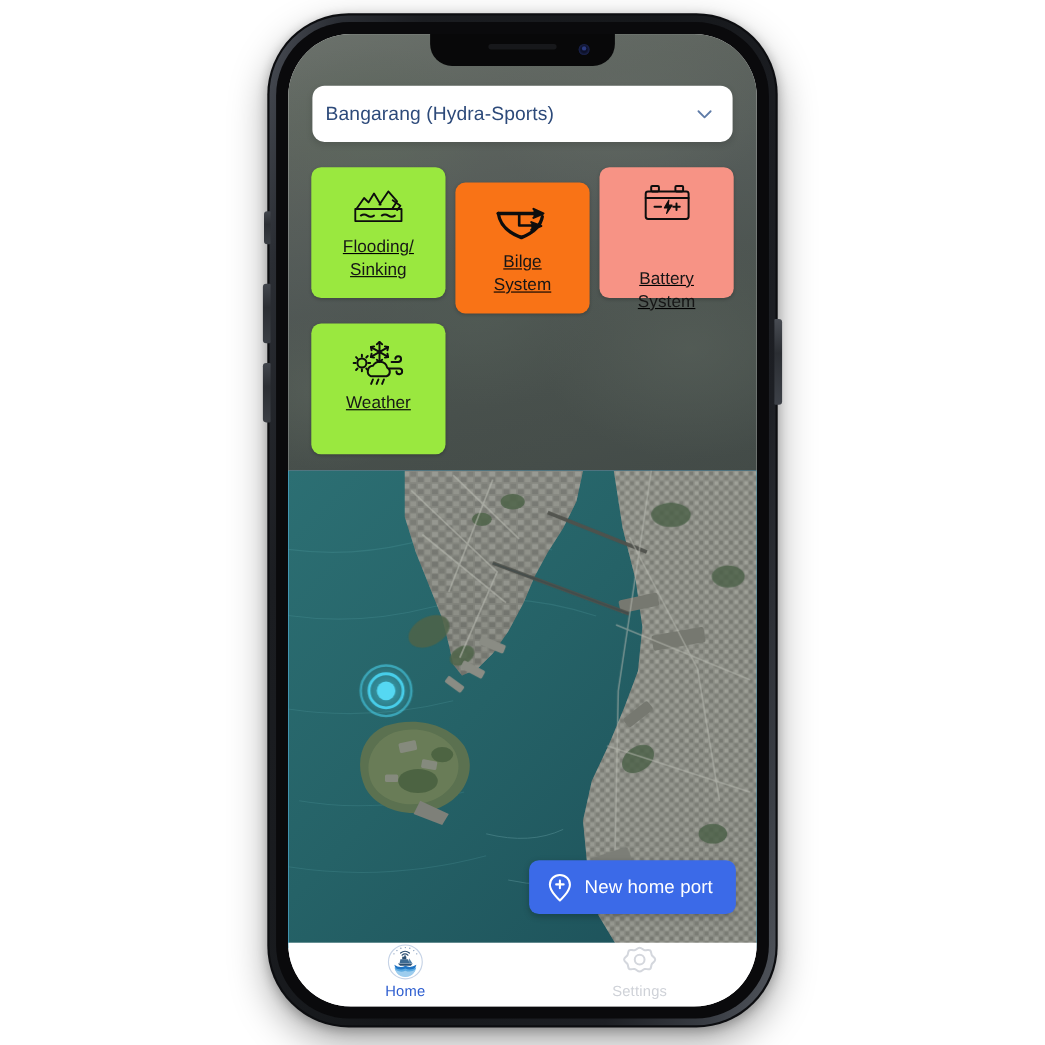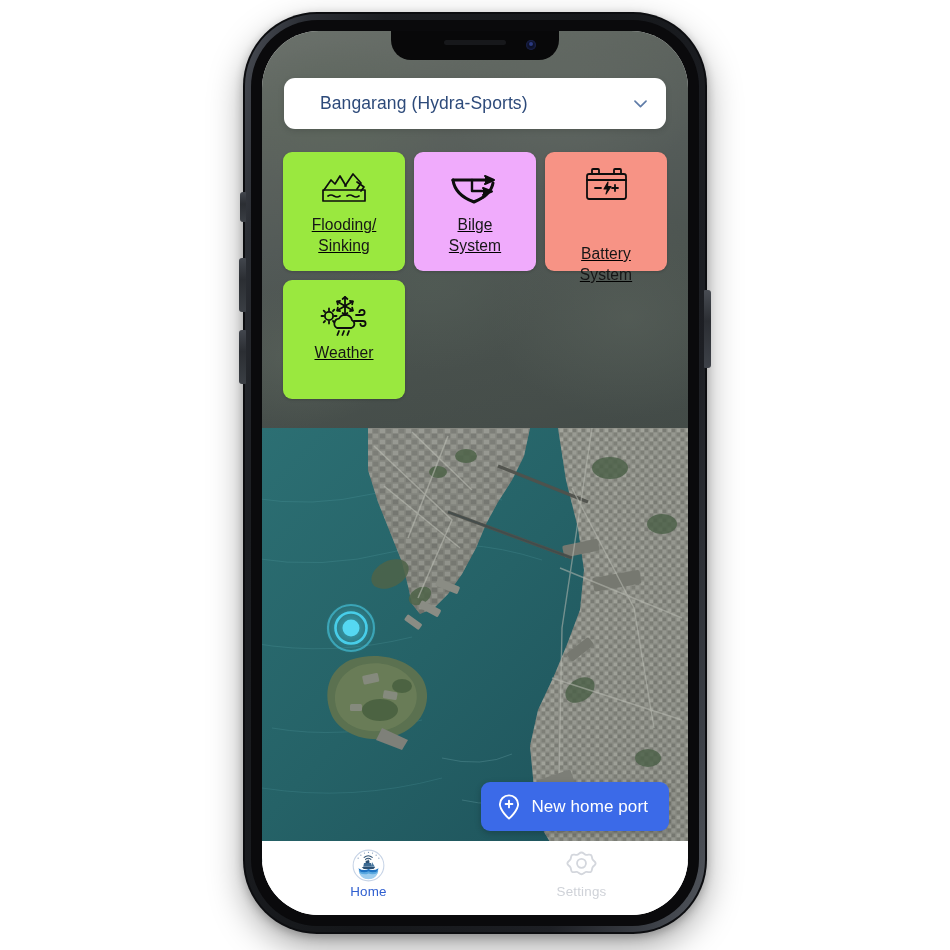--- a/index.html
+++ b/index.html
@@ -143,21 +143,21 @@
     left: 22px;
     top: 47px;
     width: 382px;
     height: 51px;
     box-sizing: border-box;
     background: #ffffff;
     border-radius: 11px;
     display: flex;
     align-items: center;
     justify-content: space-between;
-    padding: 0 16px 0 36px;
+    padding: 0 16px 0 12px;
     box-shadow: 0 2px 6px rgba(0,0,0,.13);
     z-index: 20;
   }
   .dropdown-value {
     font-size: 17.5px;
     color: #2d4a7a;
     letter-spacing: .1px;
     white-space: nowrap;
   }
   .chevron {
@@ -252,22 +252,21 @@
   
   .tabbar {
     position: absolute;
     left: 0;
     bottom: 0;
     width: 426px;
     height: 58px;
     background: #ffffff;
     display: flex;
     z-index: 30;
-    padding-bottom: 16px;
-    align-items: flex-end;
+    padding-bottom: 0;
   }
   .tab {
     flex: 1;
     display: flex;
     flex-direction: column;
     align-items: center;
     justify-content: flex-start;
     padding-top: 0px;
     cursor: pointer;
   }
@@ -332,21 +331,21 @@
             <path d="M38 12 L45 17 L42 21"></path>
             <path d="M4 20 H46 V31 H4 Z"></path>
             <path d="M9 26 q3 -2 6 0 q3 2 6 0"></path>
             <path d="M28 26 q3 -2 6 0 q3 2 6 0"></path>
           </svg>
         </div>
         <div class="tile-label">Flooding/
 Sinking</div>
       </div>
 
-      <div class="tile" style="background:#f0abfc;">
+      <div class="tile" style="background:#f97316;margin-top:14px;">
         <div class="tile-icon">
           <svg width="52" height="36" viewBox="0 0 52 36" fill="none" stroke="#0d0d0d" stroke-width="2.6" stroke-linecap="round" stroke-linejoin="round">
             <path d="M4 9 H41" stroke-width="3.2"></path>
             <path d="M4 9 Q6 24 25 31 Q42 24 44 12" stroke-width="3"></path>
             <path d="M23 9 V20 H40" stroke-width="2.4"></path>
             <path d="M36 5 L45 9 L36 13" fill="#0d0d0d" stroke-width="2"></path>
             <path d="M34 17 L43 20.5 L34 24" fill="#0d0d0d" stroke-width="2"></path>
             <path d="M11 25 Q25 34 39 25 Q25 33 11 25 Z" fill="#0d0d0d" stroke="none"></path>
           </svg>
         </div>

